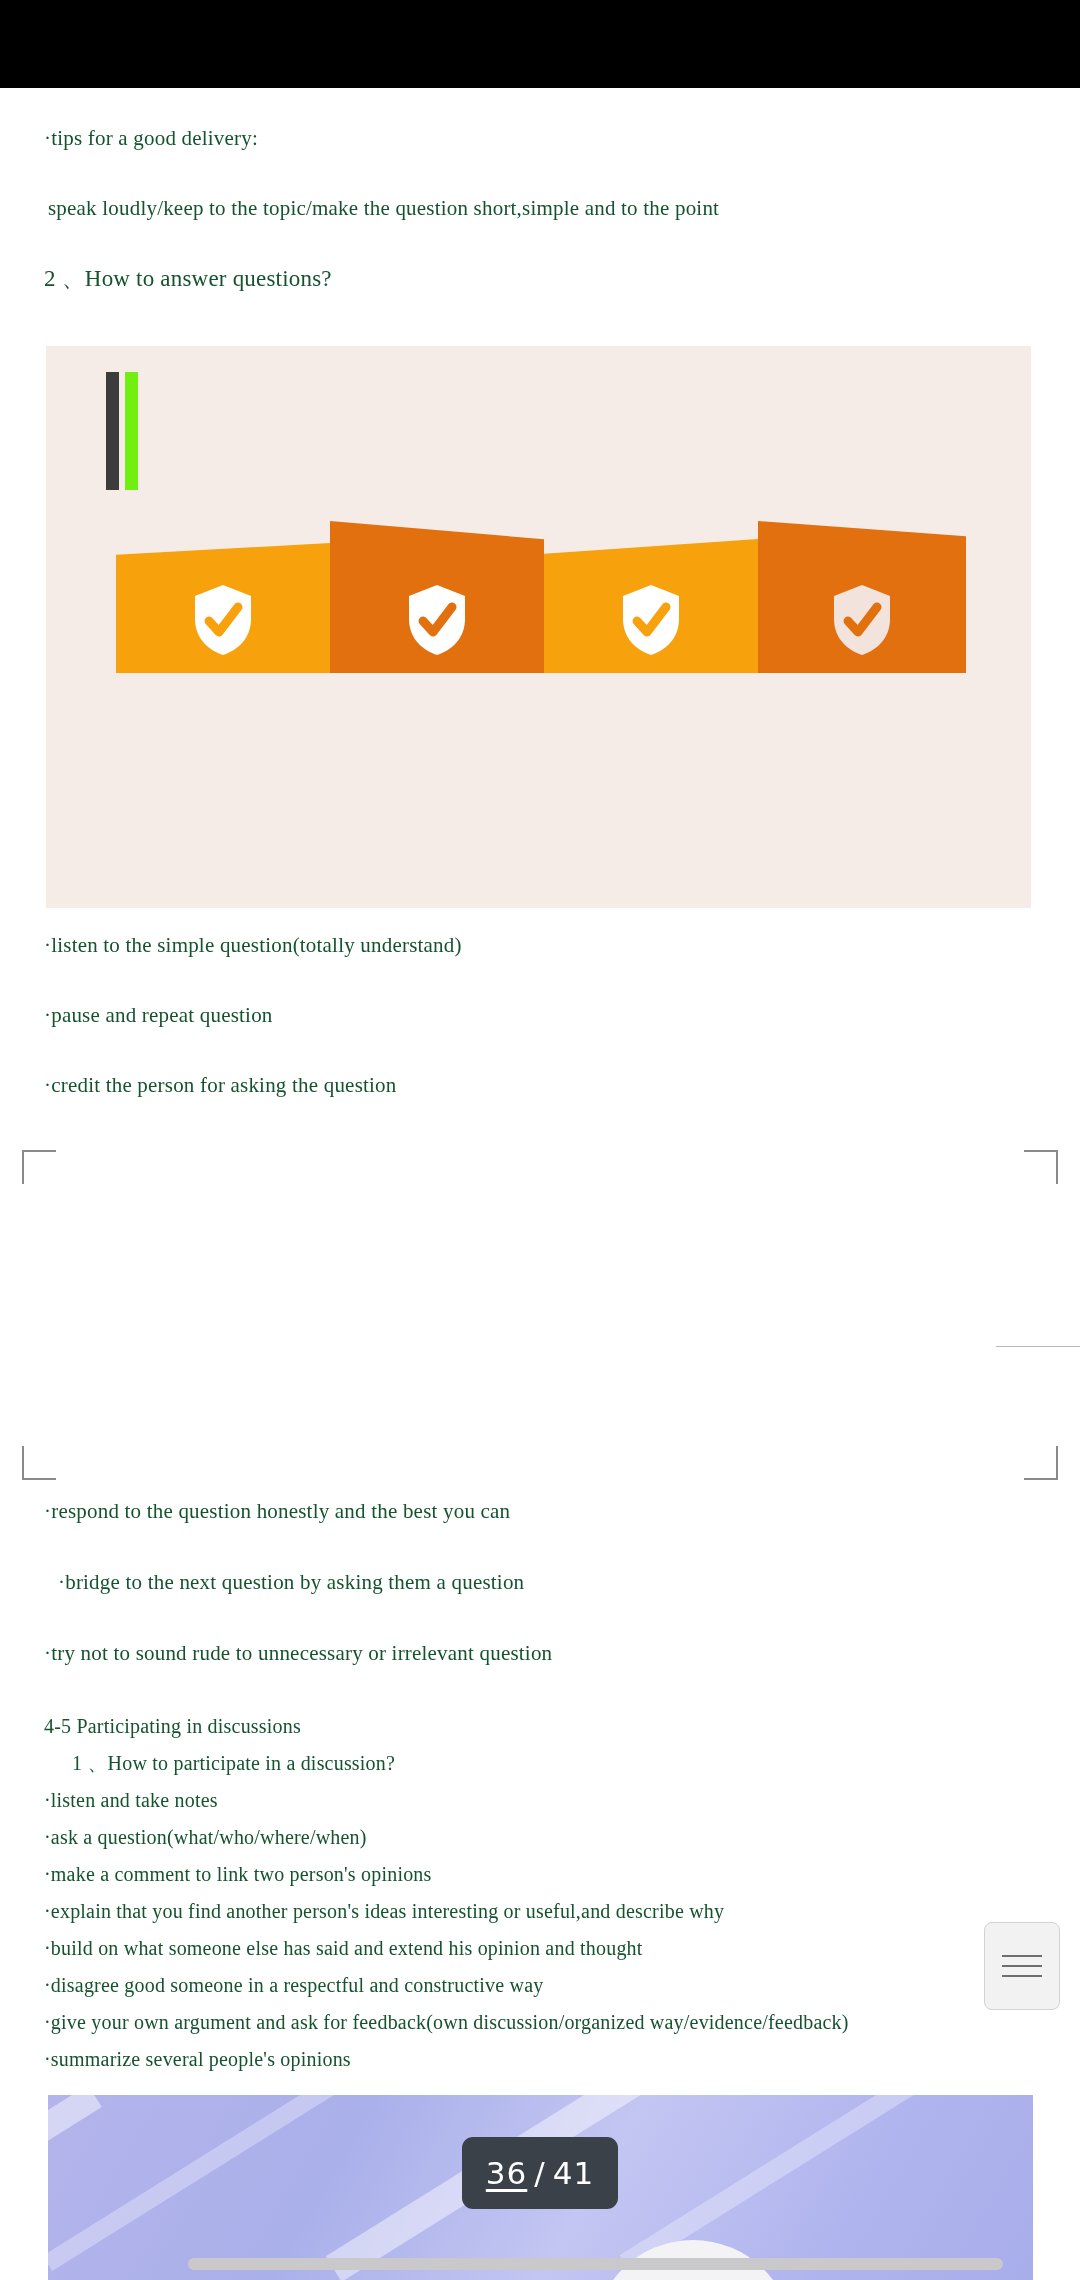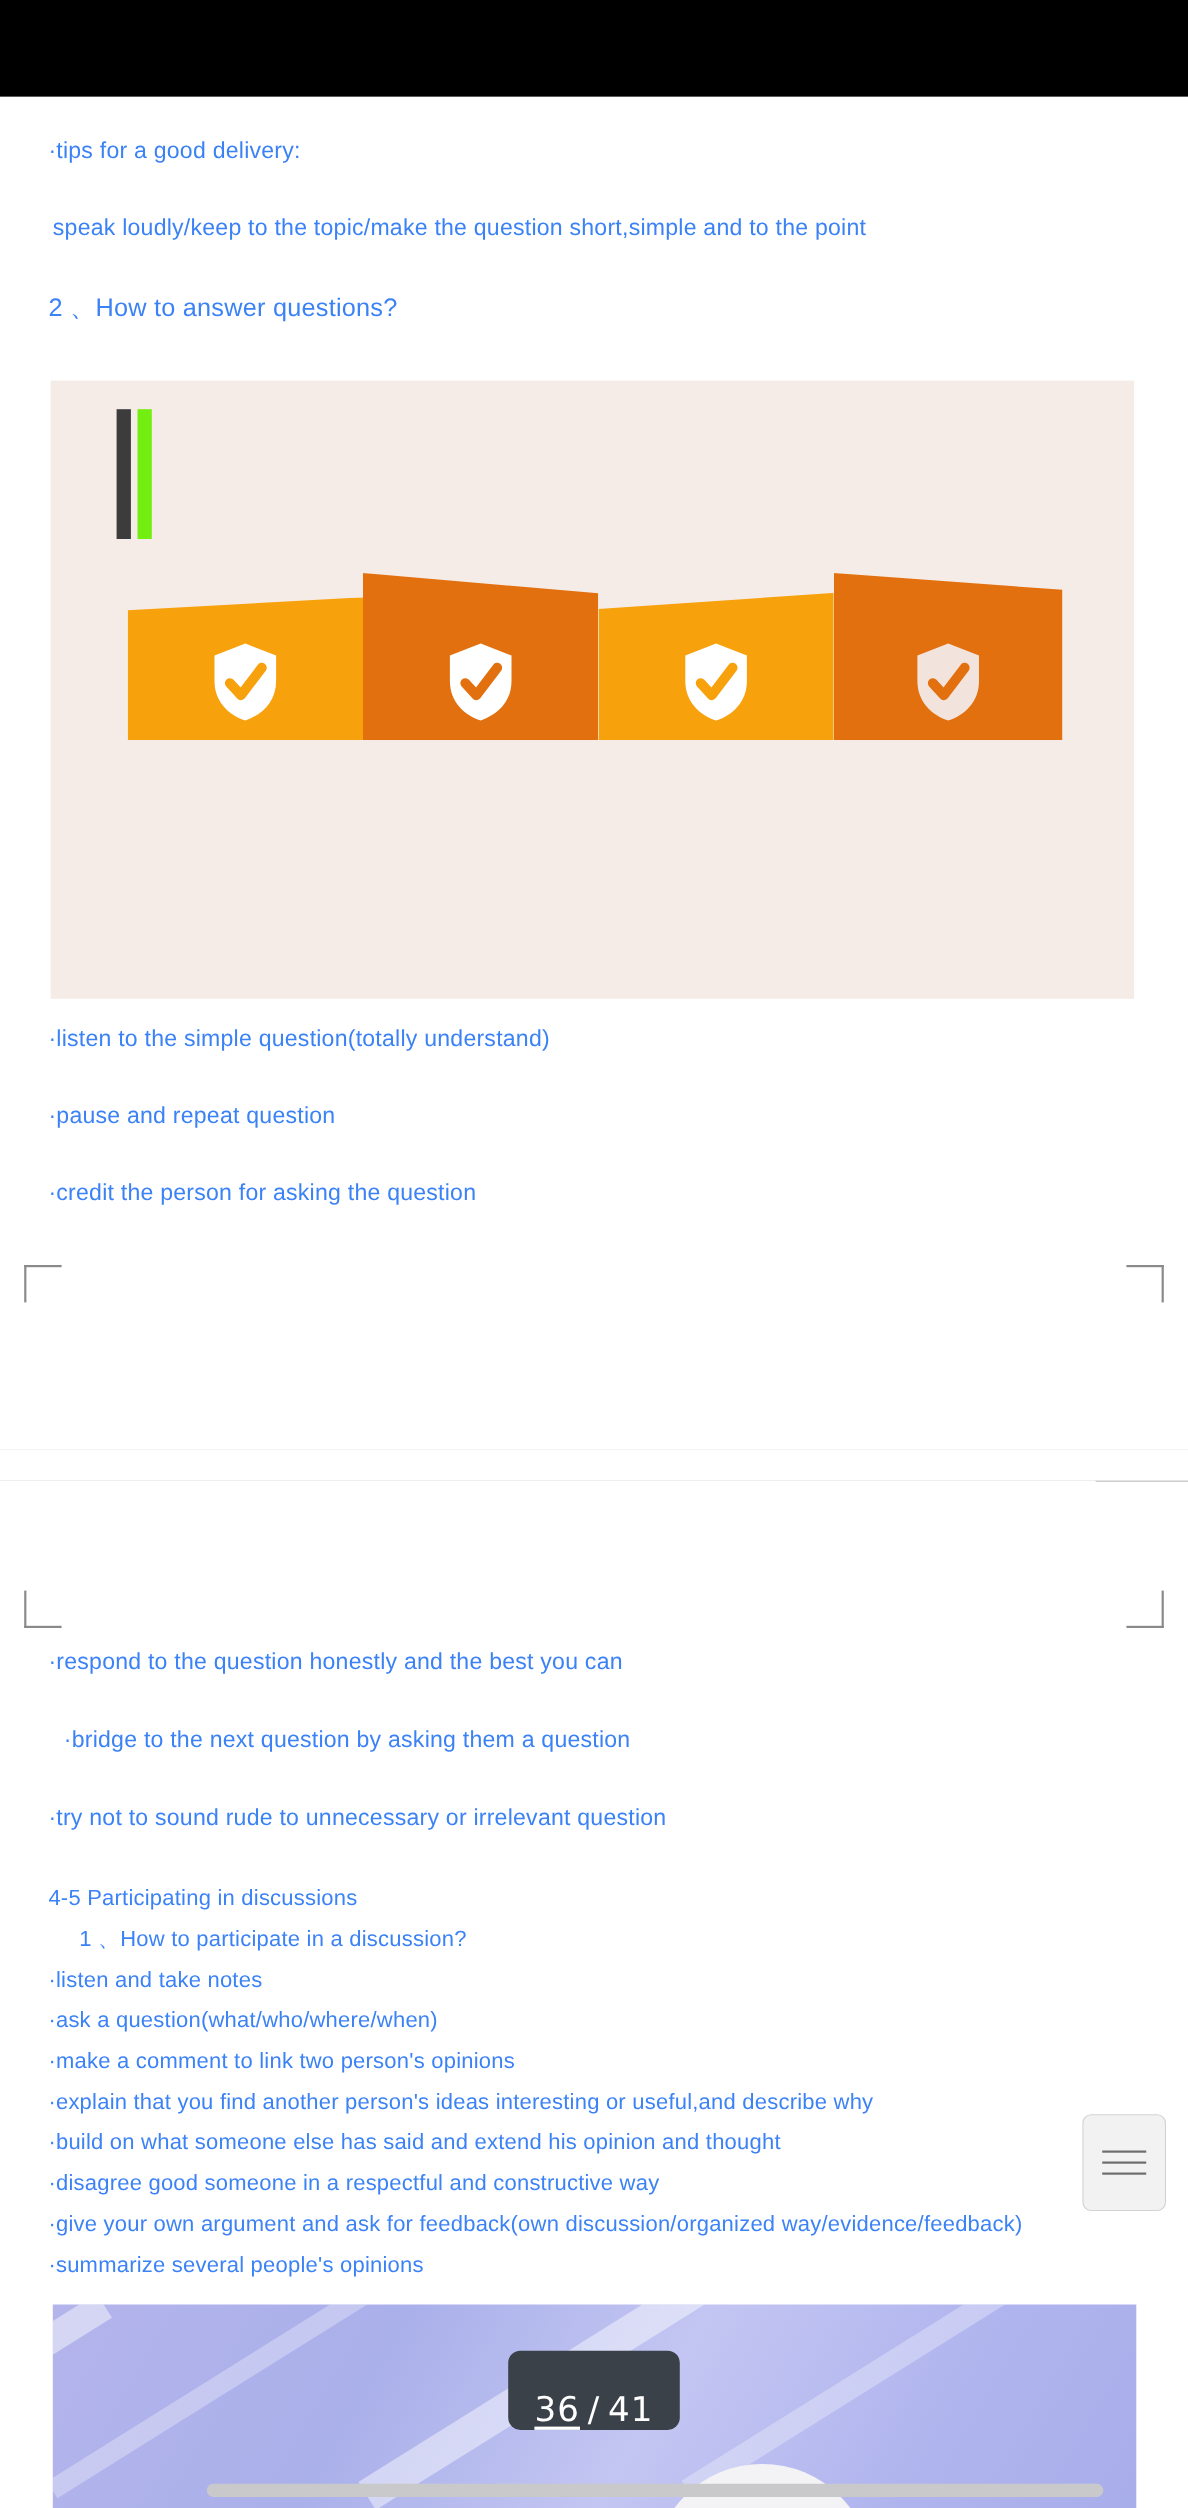--- a/index.html
+++ b/index.html
@@ -30,22 +30,22 @@
   
   .page-one {
     position: absolute;
     top: 88px; left: 0;
     width: 1080px;
     height: 1244px;
     background: #ffffff;
   }
 
   .hw {
-    font-family: Liberation Sans, sans-serif;
-    color: #3b82f6;
+    font-family: Liberation Serif, serif;
+    color: #14532d;
     font-weight: 300;
     letter-spacing: 0.2px;
   }
 
   .line-tips {
     position: absolute;
     left: 44px; top: 37px;
     font-size: 21px;
     line-height: 26px;
   }
@@ -257,21 +257,21 @@
   }
 
   
   .page-pill {
     position: absolute;
     left: 462px; top: 2137px;
     width: 156px; height: 72px;
     background: #3b4148;
     border-radius: 11px;
     display: flex;
-    align-items: flex-end;
+    align-items: center;
     justify-content: center;
     color: #ffffff;
     font-size: 31px;
     letter-spacing: 1px;
   }
   .page-pill .cur { text-decoration: underline; text-underline-offset: 5px; }
   .page-pill .sep { margin: 0 7px; }
 
   
   .fab {

